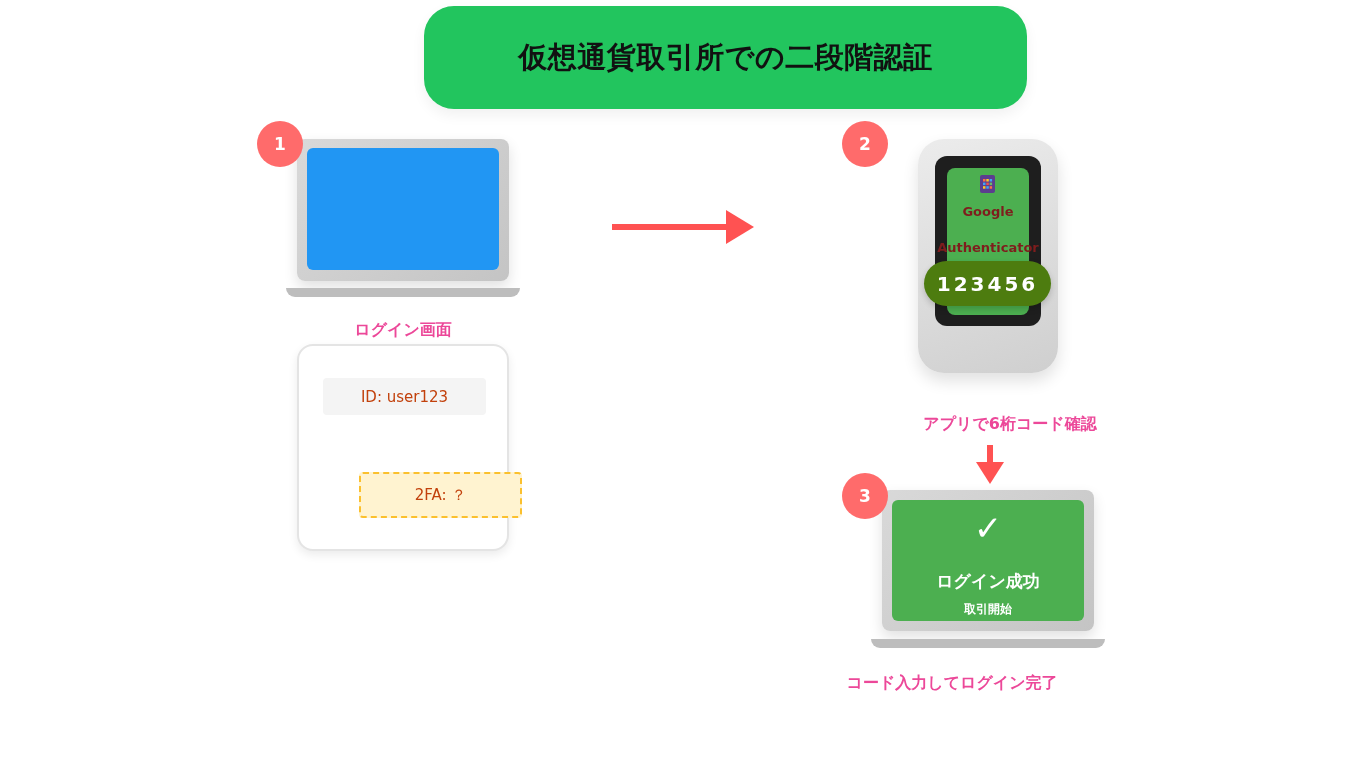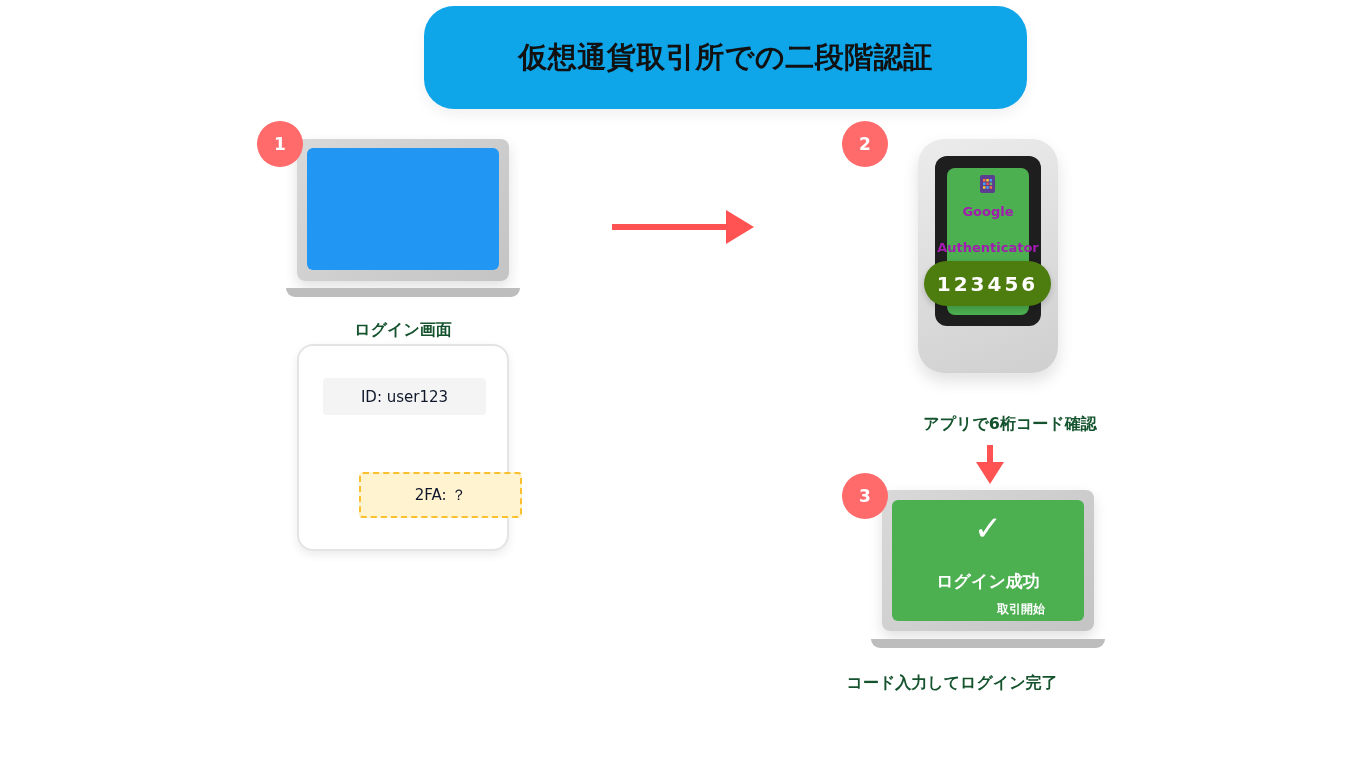--- a/index.html
+++ b/index.html
@@ -7,75 +7,75 @@
     width: 1366px; height: 768px; position: relative; overflow: hidden;
     background: #ffffff;
     font-family: "DejaVu Sans", "Liberation Sans", sans-serif;
     color: #333333;
   }
   .abs { position: absolute; }
 
   
   .title-banner {
     left: 424px; top: 6px; width: 603px; height: 103px;
-    background: #0ea5e9; border-radius: 30px;
+    background: #22c55e; border-radius: 30px;
     box-shadow: 0 6px 14px rgba(0,0,0,0.06);
     display: flex; align-items: center; justify-content: center;
   }
   .title-text { font-size: 29px; font-weight: bold; color: #111111; letter-spacing: 0.5px; }
 
   
   .badge {
     width: 46px; height: 46px; border-radius: 50%;
     background: #ff6b6b; color: #fff; font-weight: bold; font-size: 17px;
     display: flex; align-items: center; justify-content: center; z-index: 5;
   }
 
   
   .laptop-lid {
     background: linear-gradient(135deg, #d9d9d9, #c4c4c4);
     border-radius: 8px; box-shadow: 0 6px 14px rgba(0,0,0,0.12);
   }
   .laptop-screen { border-radius: 6px; }
   .laptop-base { background: #bdbdbd; border-radius: 0 0 10px 10px; }
 
-  .caption { font-size: 16px; font-weight: bold; color: #14532d; text-align: center; white-space: nowrap; }
+  .caption { font-size: 16px; font-weight: bold; color: #ec4899; text-align: center; white-space: nowrap; }
 
   
   .form-card {
     left: 297px; top: 344px; width: 212px; height: 207px;
     background: #fff; border: 2px solid #e4e4e4; border-radius: 16px;
     box-shadow: 0 4px 10px rgba(0,0,0,0.08); box-sizing: border-box;
   }
   .field {
     left: 24px; width: 163px; height: 37px; border-radius: 4px;
-    background: #f4f4f4; font-size: 15px; color: #0f172a;
+    background: #f4f4f4; font-size: 15px; color: #c2410c;
     display: flex; align-items: center; justify-content: center;
     box-sizing: border-box;
   }
   .field.tfa { background: #fff3d0; border: 2px dashed #fbc02d; height: 46px; margin-left: 36px; }
 
   
   .phone-body {
     left: 918px; top: 139px; width: 140px; height: 234px;
     background: linear-gradient(160deg, #ececec, #cfcfcf);
     border-radius: 26px; box-shadow: 0 8px 16px rgba(0,0,0,0.12);
   }
   .phone-bezel { left: 935px; top: 156px; width: 106px; height: 170px; background: #1e1e1e; border-radius: 12px; }
   .phone-screen { left: 947px; top: 168px; width: 82px; height: 147px; background: #4caf50; border-radius: 8px; }
-  .app-name { color: #a21caf; font-weight: bold; font-size: 13px; text-align: center; line-height: 22px; }
+  .app-name { color: #7f1d1d; font-weight: bold; font-size: 13px; text-align: center; line-height: 22px; }
   .code-pill {
     left: 924px; top: 261px; width: 127px; height: 45px; border-radius: 23px;
     background: #4d7c0f; box-shadow: 0 3px 6px rgba(0,0,0,0.18);
     display: flex; align-items: center; justify-content: center;
     color: #fff; font-weight: bold; font-size: 20px; letter-spacing: 3px;
   }
 
   .success-title { color: #fff; font-weight: bold; font-size: 17px; text-align: center; }
-  .success-sub { color: #fff; font-weight: bold; font-size: 12px; text-align: center; padding-left: 33px; }
+  .success-sub { color: #fff; font-weight: bold; font-size: 12px; text-align: center; }
   .check { color: #fff; font-size: 34px; font-weight: bold; text-align: center; }
 </style>
 </head>
 <body>
 
 <div class="abs title-banner">
   <span class="title-text">仮想通貨取引所での二段階認証</span>
 </div>
 
 <div class="abs badge" style="left:257px; top:121px;">1</div>

